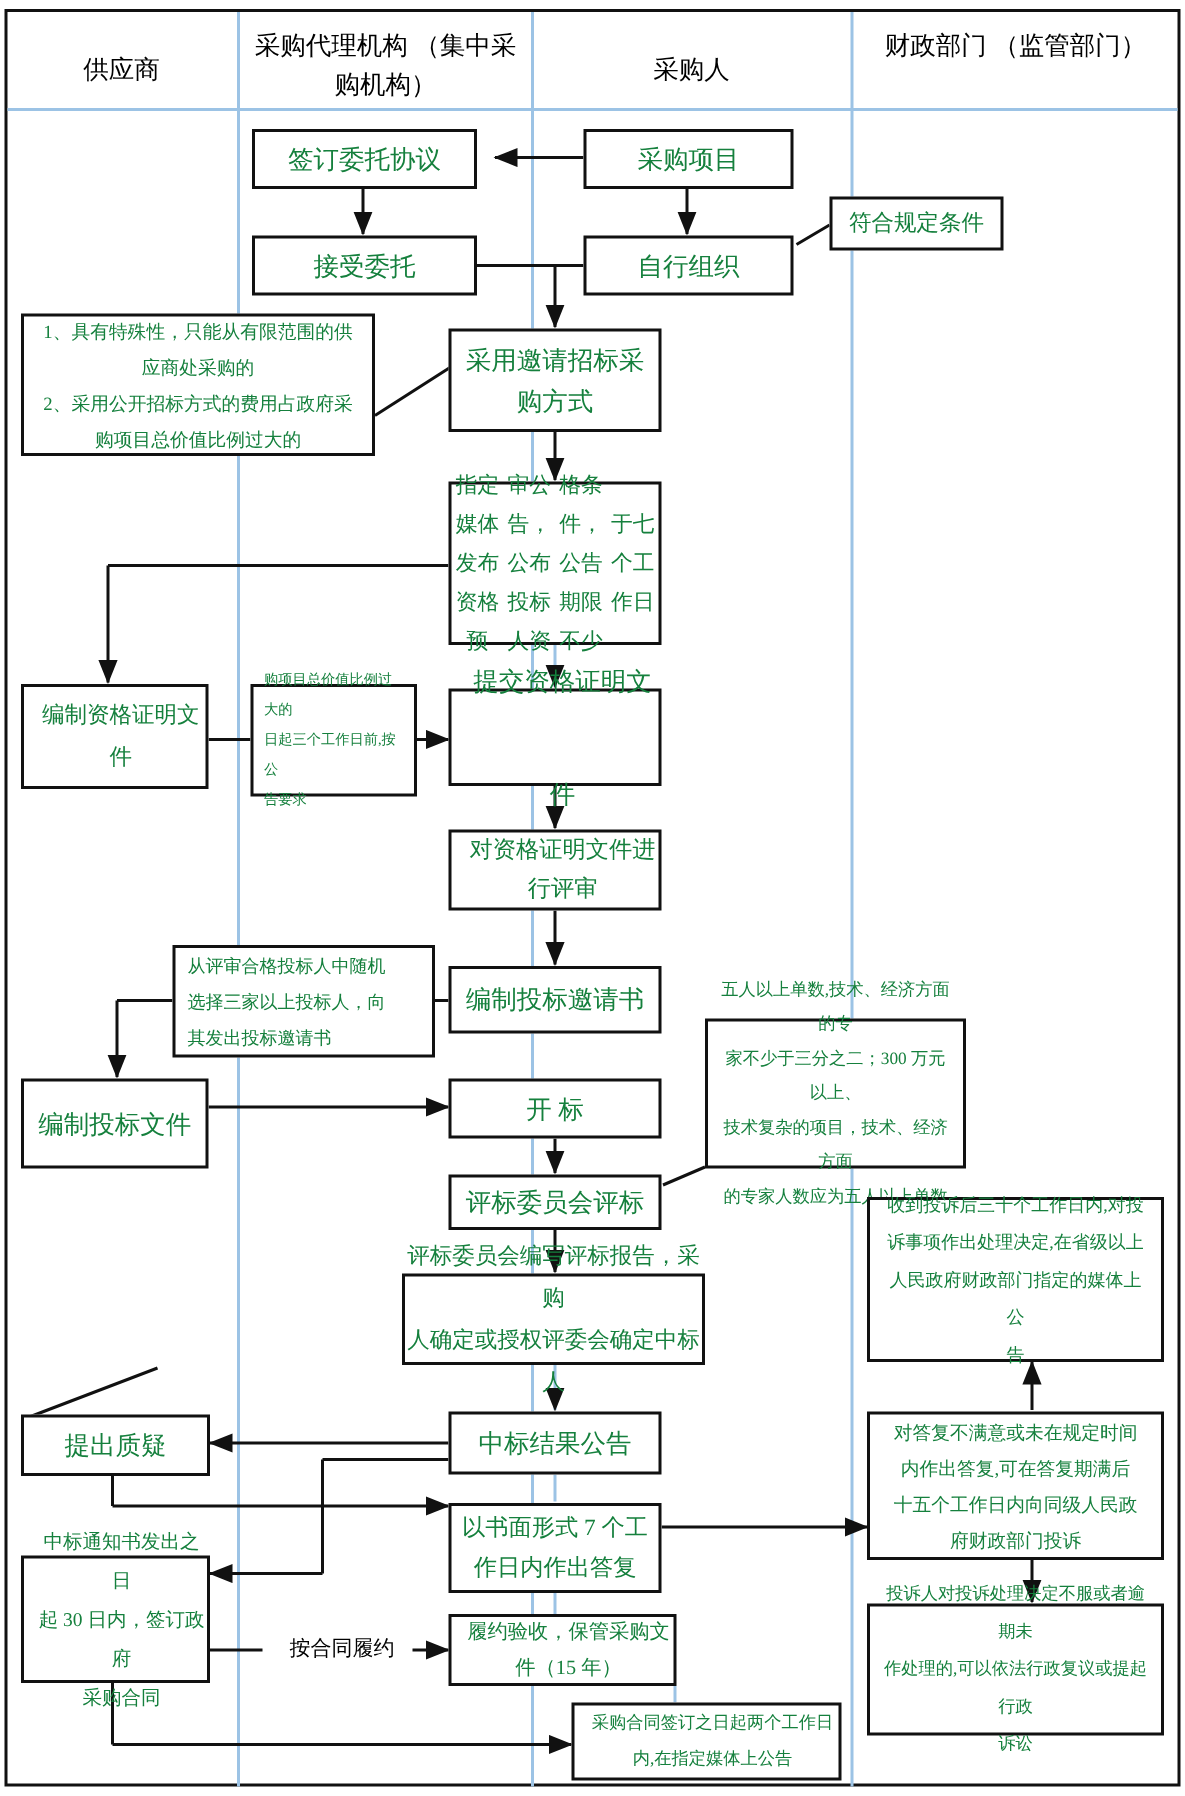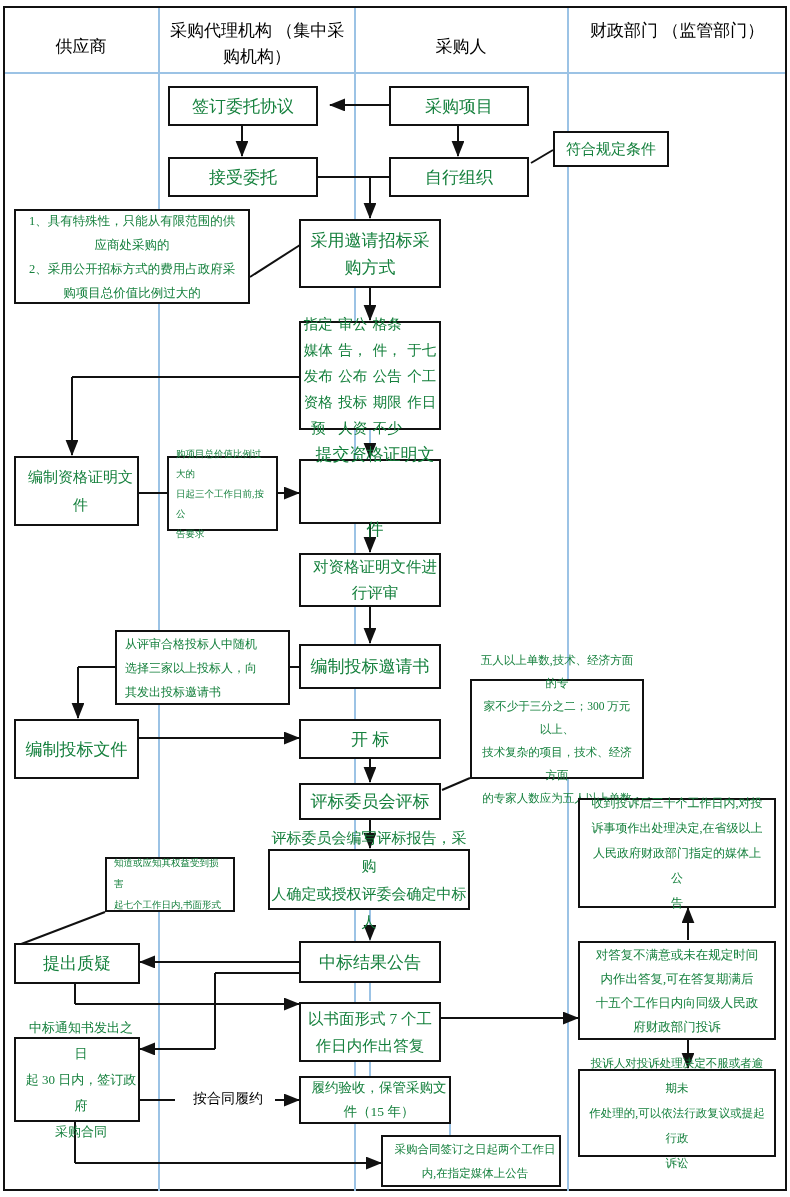--- a/index.html
+++ b/index.html
@@ -217,24 +217,20 @@
     <span>评标委员会评标</span>
   </div>
 
   <div class="box big" style="left:578px;top:798px;width:198px;height:110px;flex-direction:column;align-items:flex-start;justify-content:center;padding:2px 9px;font-size:12px;line-height:25px;">
     <span>收到投诉后三十个工作日内,对投</span>
     <span>诉事项作出处理决定,在省级以上</span>
     <span>人民政府财政部门指定的媒体上公</span>
     <span>告</span>
   </div>
 
-  <div class="box note" style="left:105px;top:857px;width:130px;height:55px;flex-direction:column;justify-content:center;font-size:9.5px;line-height:21px;">
-    <span>知道或应知其权益受到损害</span>
-    <span>起七个工作日内,书面形式</span>
-  </div>
 
   <div class="box big" style="left:268px;top:849px;width:202px;height:61px;flex-direction:column;font-size:15px;line-height:28px;">
     <span>评标委员会编写评标报告，采购</span>
     <span>人确定或授权评委会确定中标人</span>
   </div>
 
   <div class="box big" style="left:299px;top:941px;width:142px;height:42px;">
     <span>中标结果公告</span>
   </div>
 

